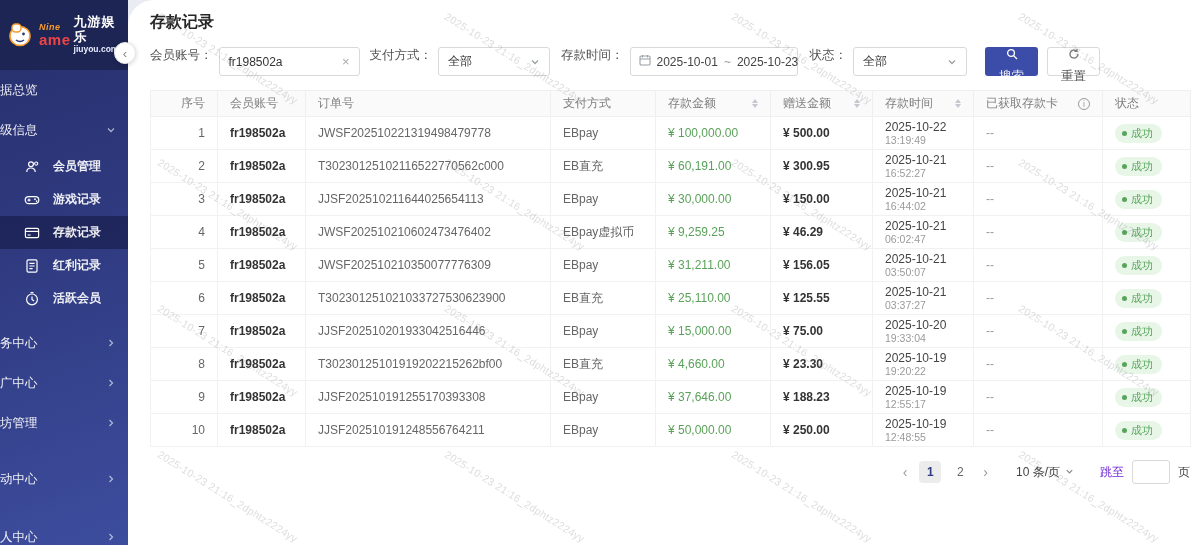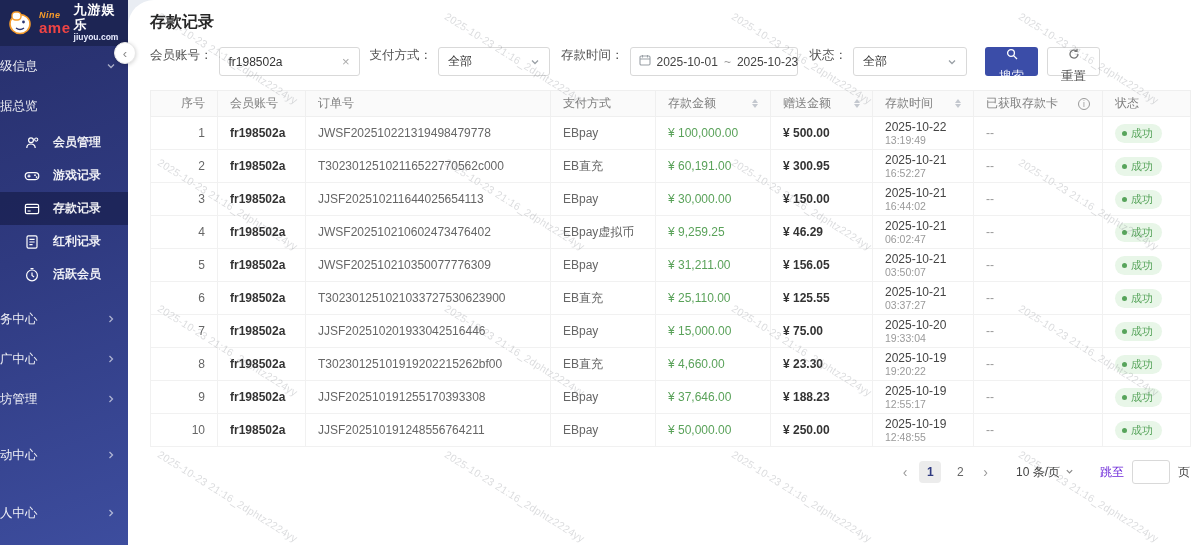--- a/index.html
+++ b/index.html
@@ -3,21 +3,21 @@
 <meta charset="utf-8">
 <style>
   * { margin:0; padding:0; box-sizing:border-box; }
   html,body { width:1200px; height:545px; overflow:hidden; }
   body { font-family:"Liberation Sans","DejaVu Sans",sans-serif; background:#e9edf3; font-size:12px; color:#333; }
   .page { position:relative; width:1200px; height:545px; overflow:hidden; }
 
   
   .sidebar { position:absolute; left:0; top:0; width:128px; height:545px;
     background:linear-gradient(160deg,#272f6b 0%,#2f3a80 45%,#3d4d9e 100%); z-index:10; overflow:hidden; }
-  .logo { height:46px; background:#1d2554; display:flex; align-items:center; padding:0 4px 0 6px; gap:3px; }
+  .logo { height:70px; background:#1d2554; display:flex; align-items:center; padding:0 4px 0 6px; gap:3px; }
   .logo-icon svg { display:block; }
   .lg-mid { display:flex; flex-direction:column; line-height:1; }
   .lg-nine { color:#f59b2b; font-size:9px; font-weight:700; font-style:italic; letter-spacing:.5px; }
   .lg-ame { color:#ef4444; font-size:15px; font-weight:700; letter-spacing:.5px; }
   .lg-right { display:flex; flex-direction:column; line-height:1.15; }
   .lg-cn { color:#fff; font-size:13px; font-weight:700; letter-spacing:1px; }
   .lg-domain { color:#e8ecff; font-size:8.5px; font-weight:700; }
 
   .nav-item { display:flex; align-items:center; color:rgba(255,255,255,.92); cursor:pointer; position:relative; }
   .nav-item.top { height:40px; font-size:12.5px; padding-left:0; }
@@ -118,29 +118,29 @@
         <span class="lg-nine">Nine</span>
         <span class="lg-ame">ame</span>
       </span>
       <span class="lg-right">
         <span class="lg-cn">九游娱乐</span>
         <span class="lg-domain">jiuyou.com</span>
       </span>
     </div>
     <nav id="sidebar-nav">
         <div class="nav-item top">
+          <span class="nav-label">据总览</span>
+        </div>
+        <div class="nav-item top">
           <span class="nav-label">级信息</span>
           <span class="nav-chevron">
             <svg width="10" height="10" viewBox="0 0 10 10">
               <path d="M2 3.5l3 3 3-3" stroke="rgba(255,255,255,.8)" stroke-width="1.3" fill="none"></path>
             </svg>
           </span>
-        </div>
-        <div class="nav-item top">
-          <span class="nav-label">据总览</span>
         </div>
         <div class="nav-item sub">
           <span class="nav-icon">
             <svg width="16" height="16" viewBox="0 0 16 16">
               <circle cx="7" cy="5.3" r="2.4" fill="none" stroke="#fff" stroke-width="1.2"></circle>
               <path d="M2.8 13c0-2.6 1.9-4 4.2-4s4.2 1.4 4.2 4" fill="none" stroke="#fff" stroke-width="1.2"></path>
               <circle cx="12.2" cy="4.6" r="1.6" fill="none" stroke="#fff" stroke-width="1.1"></circle>
             </svg>
           </span>
           <span class="nav-label">会员管理</span>

